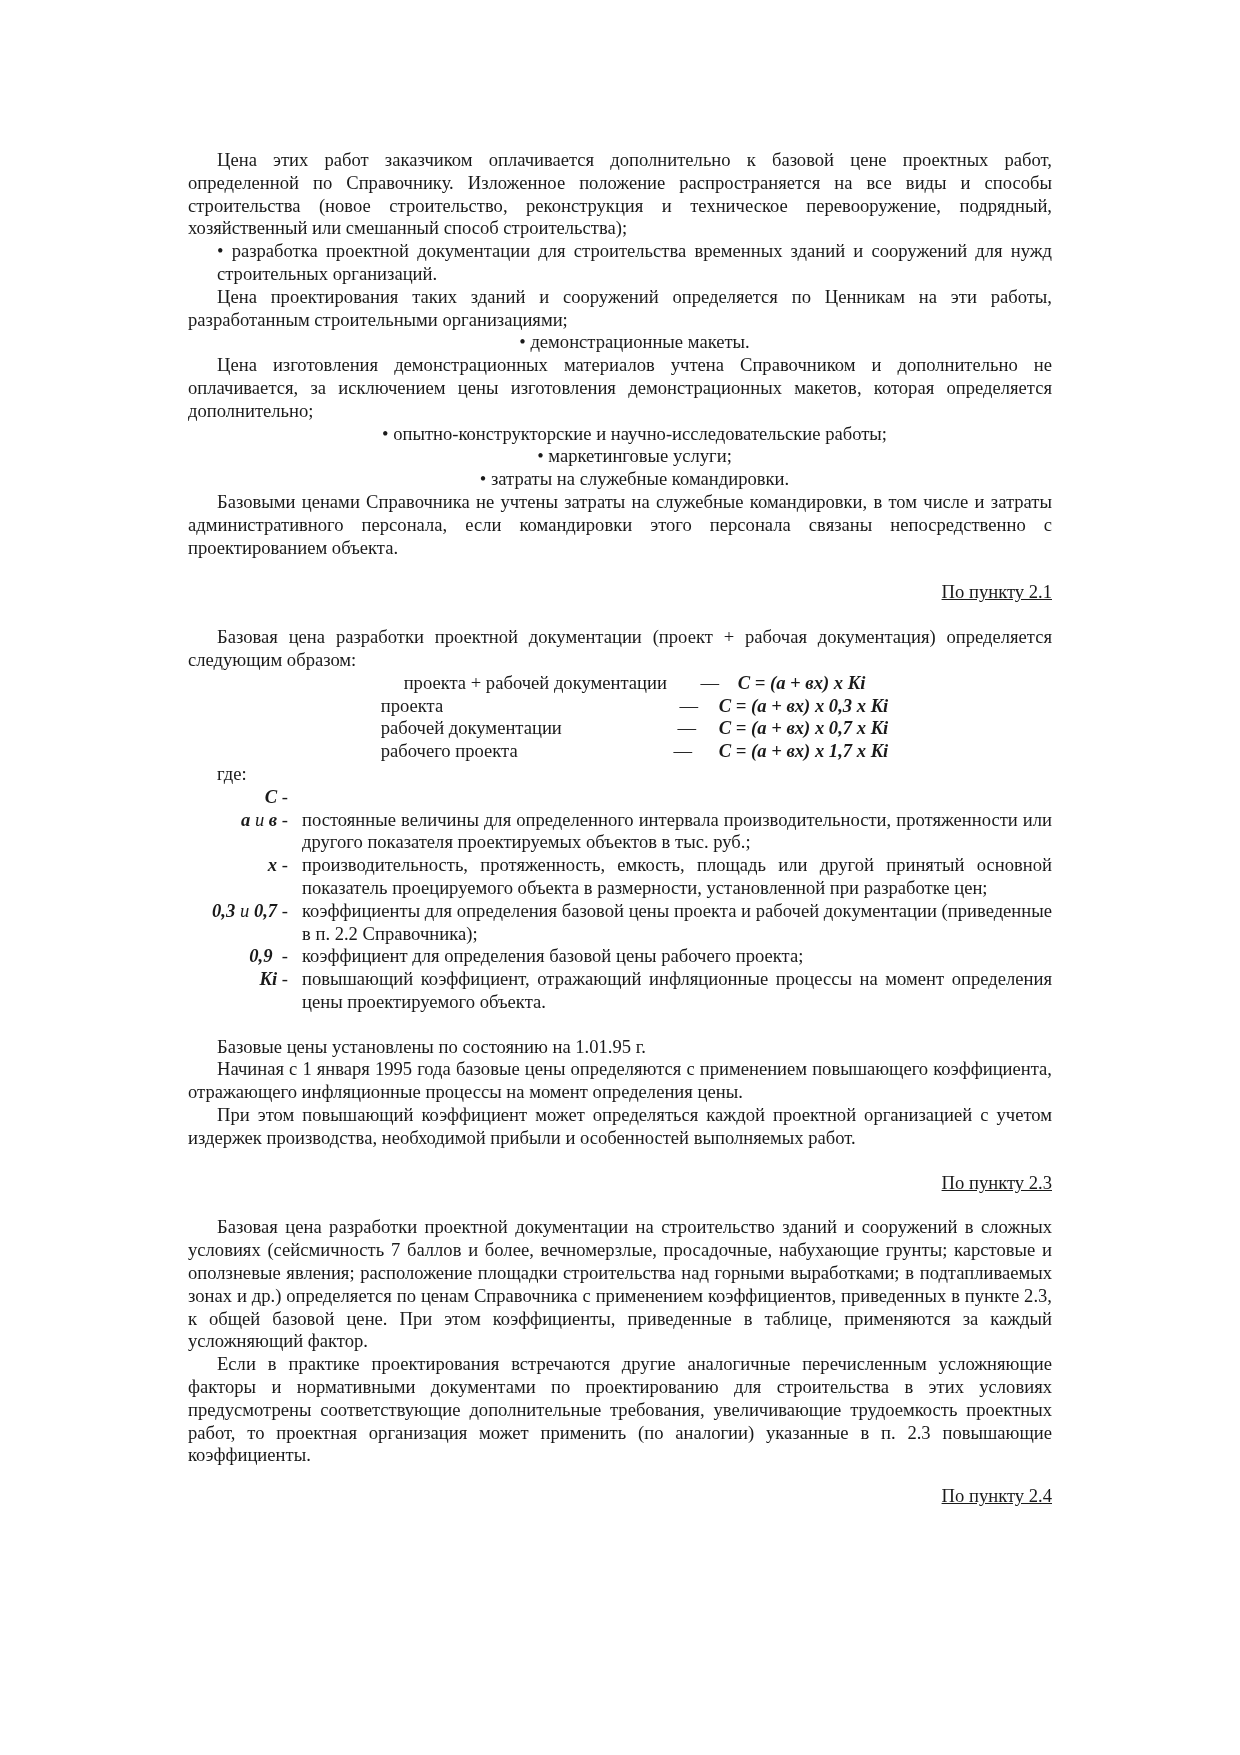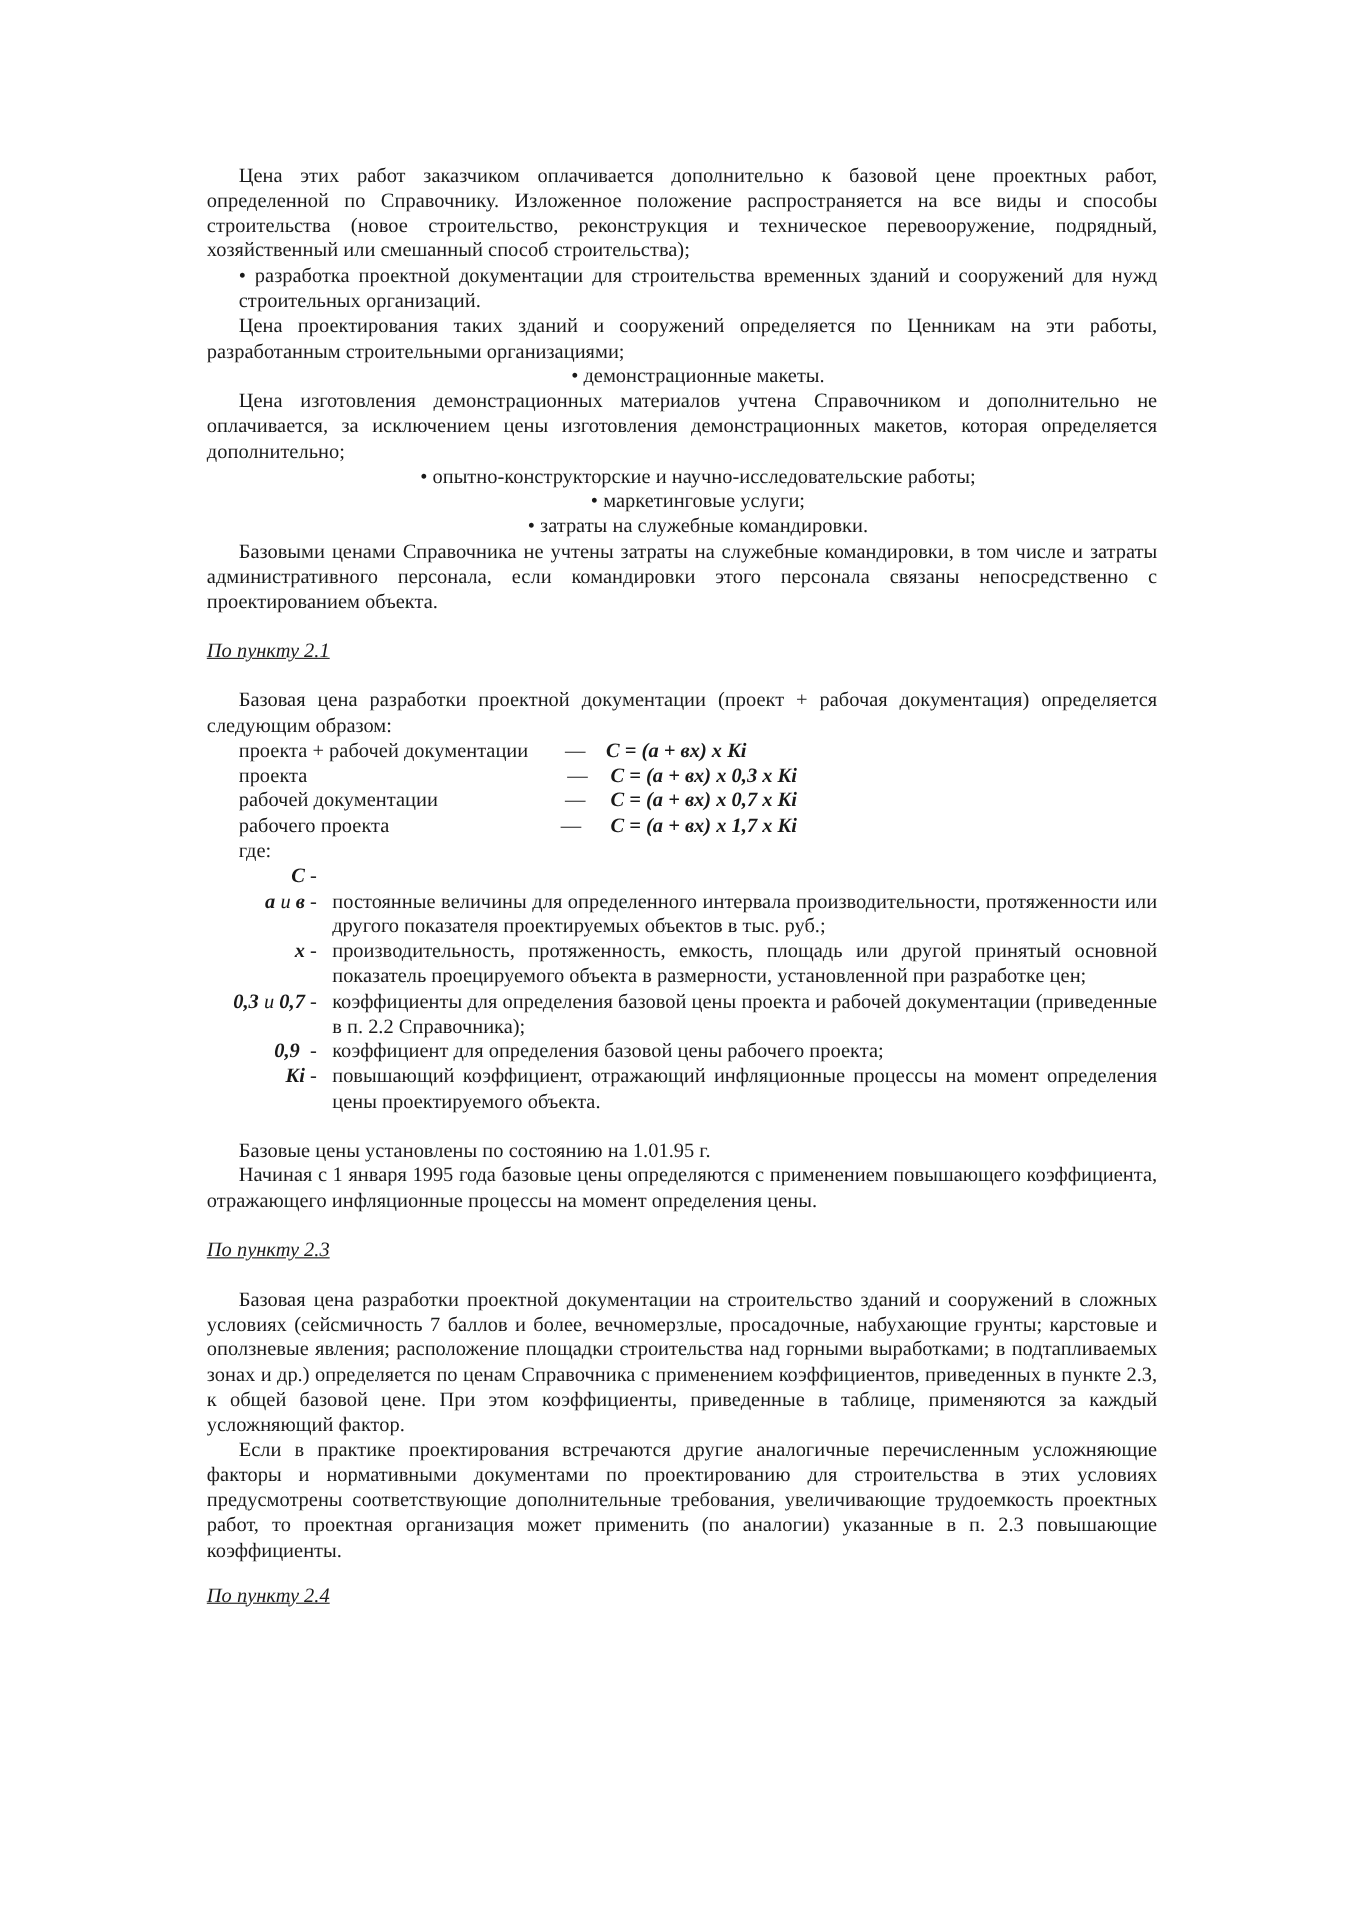--- a/index.html
+++ b/index.html
@@ -3,23 +3,23 @@
 <meta charset="utf-8">
 <style>
   html, body { margin: 0; padding: 0; background: #ffffff; }
   body { width: 1240px; height: 1755px; position: relative; overflow: hidden;
          font-family: "Liberation Serif", "DejaVu Serif", serif; color: #1a1a1a; }
   .page { position: absolute; left: 188px; top: 149px; width: 864px;
           font-size: 18.6px; line-height: 22.8px; }
   p { margin: 0; text-align: justify; }
   .ind { text-indent: 29px; }
   .bul { padding-left: 29px; text-align: center; }
-  .heading { text-align: left; font-style: italic; margin: 22px 0 22px 0; }
+  .heading { text-align: right; margin: 22px 0 22px 0; }
   .heading span { text-decoration: underline; }
-  .formula-row { display: flex; padding-left: 29px; }
+  .formula-row { display: flex; padding-left: 29px; justify-content: center; }
   .formula-row .lbl { display: inline-block; }
   .formula-row .dash { display: inline-block; text-align: center; width: 40px; }
   .formula-row .expr { font-weight: bold; font-style: italic; }
   .where { padding-left: 29px; }
   .def { display: flex; }
   .def .sym { width: 100px; flex: 0 0 100px; text-align: right; font-weight: bold; font-style: italic; white-space: nowrap; }
   .def .sym .conj { font-weight: normal; }
   .def .sym .hy { font-weight: normal; font-style: normal; }
   .def .txt { flex: 1; padding-left: 14px; text-align: justify; }
   .gap { height: 22px; }
@@ -89,20 +89,21 @@
   </div>
   <div class="def">
     <span class="sym"><span>Ki</span><span class="hy"> -</span></span>
     <span class="txt">повышающий коэффициент, отражающий инфляционные процессы на момент определения цены проектируемого объекта.</span>
   </div>
 
   <div class="gap"></div>
 
   <p class="ind">Базовые цены установлены по состоянию на 1.01.95 г.</p>
   <p class="ind">Начиная с 1 января 1995 года базовые цены определяются с применением повышающего коэффициента, отражающего инфляционные процессы на момент определения цены.</p>
+  <p class="ind">При этом повышающий коэффициент может определяться каждой проектной организацией с учетом издержек производства, необходимой прибыли и особенностей выполняемых работ.</p>
 
   <div class="heading">
     <span>По пункту 2.3</span>
   </div>
 
   <p class="ind">Базовая цена разработки проектной документации на строительство зданий и сооружений в сложных условиях (сейсмичность 7 баллов и более, вечномерзлые, просадочные, набухающие грунты; карстовые и оползневые явления; расположение площадки строительства над горными выработками; в подтапливаемых зонах и др.) определяется по ценам Справочника с применением коэффициентов, приведенных в пункте 2.3, к общей базовой цене. При этом коэффициенты, приведенные в таблице, применяются за каждый усложняющий фактор.</p>
   <p class="ind">Если в практике проектирования встречаются другие аналогичные перечисленным усложняющие факторы и нормативными документами по проектированию для строительства в этих условиях предусмотрены соответствующие дополнительные требования, увеличивающие трудоемкость проектных работ, то проектная организация может применить (по аналогии) указанные в п. 2.3 повышающие коэффициенты.</p>
 
   <div class="heading" style="margin-top:18px;">
     <span>По пункту 2.4</span>

